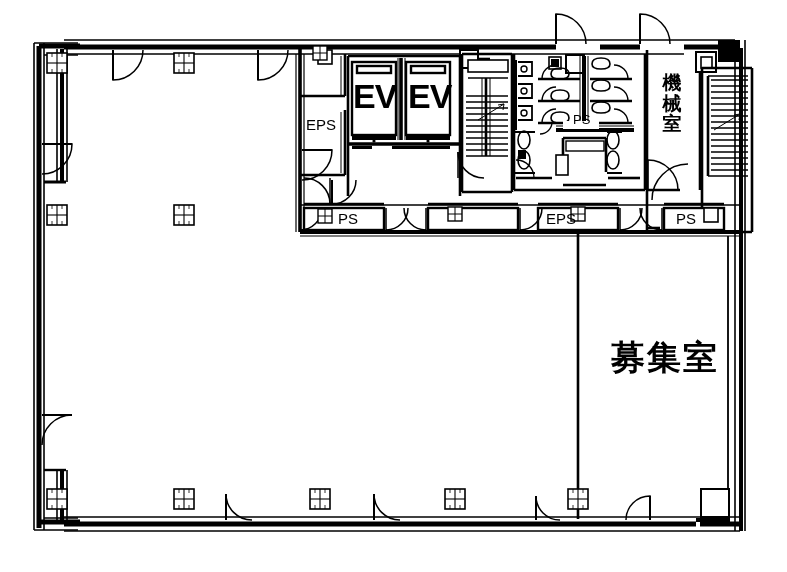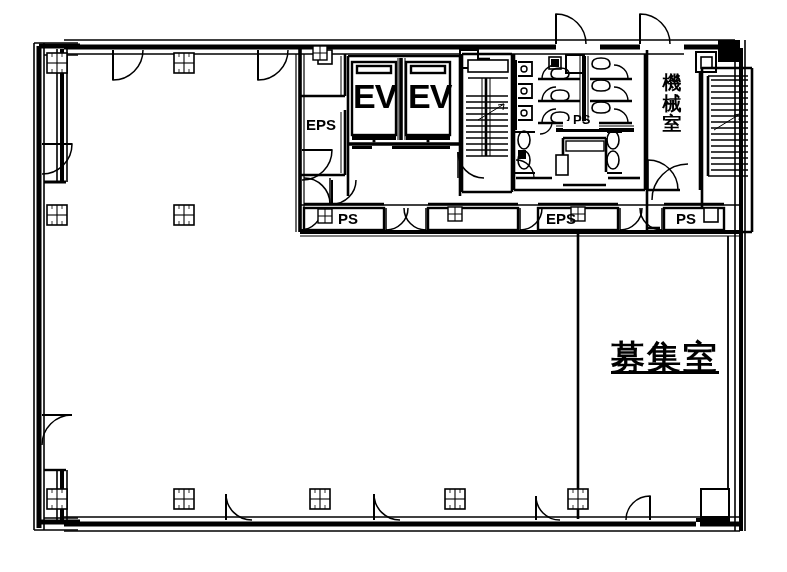--- a/index.html
+++ b/index.html
@@ -1,25 +1,25 @@
 <!DOCTYPE html>
 <html><head>
 <meta charset="utf-8">
 <style>
   html,body{margin:0;padding:0;background:#ffffff;}
   body{font-family:"Liberation Sans","DejaVu Sans",sans-serif;}
   #plan-root{position:relative;width:787px;height:572px;background:#ffffff;overflow:hidden;}
   #plan-svg{position:absolute;left:0;top:0;width:787px;height:572px;}
-  .lbl{position:absolute;color:#000;font-weight:700;white-space:nowrap;line-height:1;}
+  .lbl{position:absolute;color:#000;font-weight:400;white-space:nowrap;line-height:1;}
   .lbl-eps{font-size:15px;letter-spacing:0px;}
   .lbl-ps{font-size:15px;}
   .lbl-ev{font-size:34px;font-weight:700;letter-spacing:-1px;text-align:center;}
   .lbl-cjk{font-family:"DejaVu Sans",sans-serif;font-weight:700;}
   .lbl-kikai{font-size:19px;line-height:1.08;text-align:center;width:22px;}
-  .lbl-boshu{font-size:34px;letter-spacing:2px;text-decoration:underline;}
+  .lbl-boshu{font-size:34px;letter-spacing:2px;}
 </style>
 </head>
 <body>
 
 <div id="plan-root">
 
   <svg id="plan-svg" viewBox="0 0 787 572">
     <defs>
 
       <g id="col">

